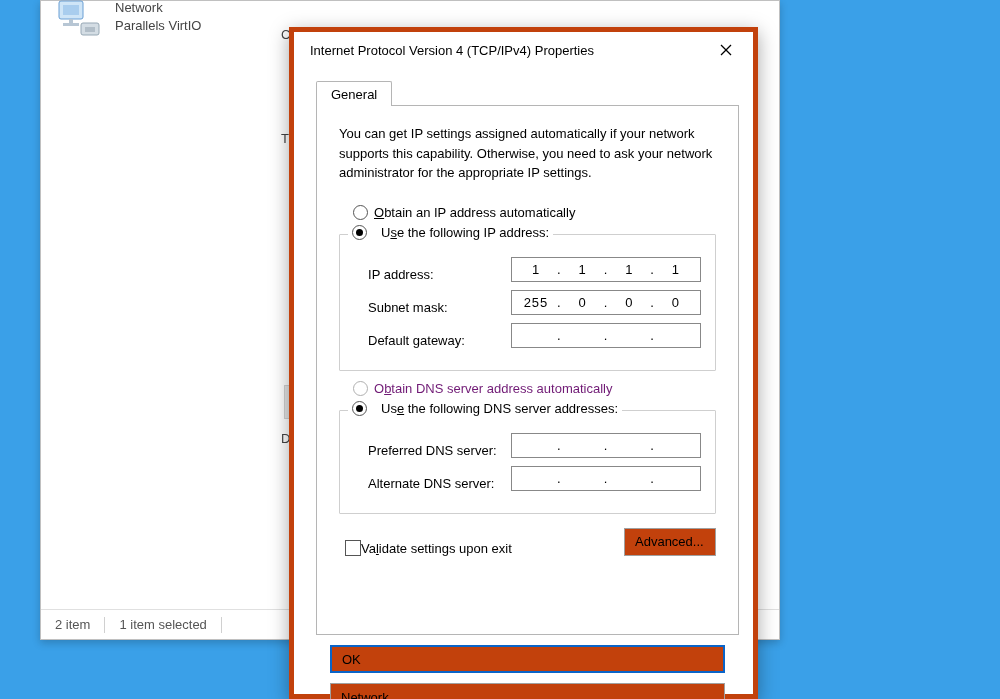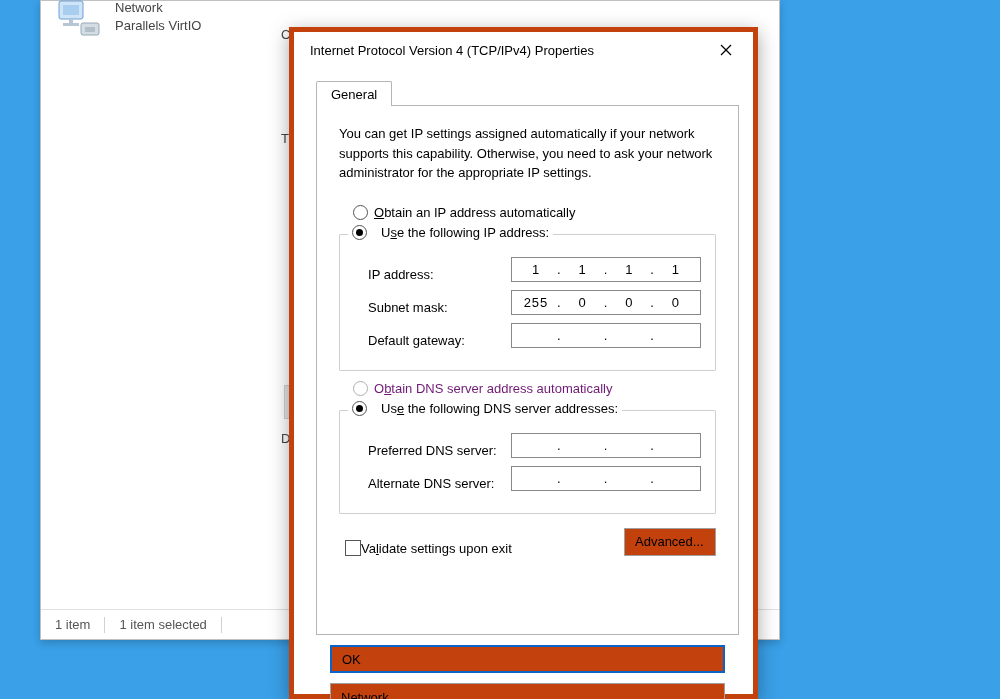--- a/index.html
+++ b/index.html
@@ -299,21 +299,21 @@
     </div>
   </div>
   <div class="connect-label">Co</div>
   <div class="inset-box"></div>
   <div class="th-label">Th</div>
   <div class="list-box"></div>
   <div class="row-placeholder"></div>
   <div class="dr-row">D</div>
 
   <div class="statusbar">
-    <span>1 item</span>
+    <span>2 item</span>
     <span class="vsep"></span>
     <span>1 item selected</span>
     <span class="vsep"></span>
   </div>
 </div>
 
 <div class="dialog">
   <div class="dialog-titlebar">
     <div class="dialog-title">Internet Protocol Version 4 (TCP/IPv4) Properties</div>
     <div class="close-btn">

